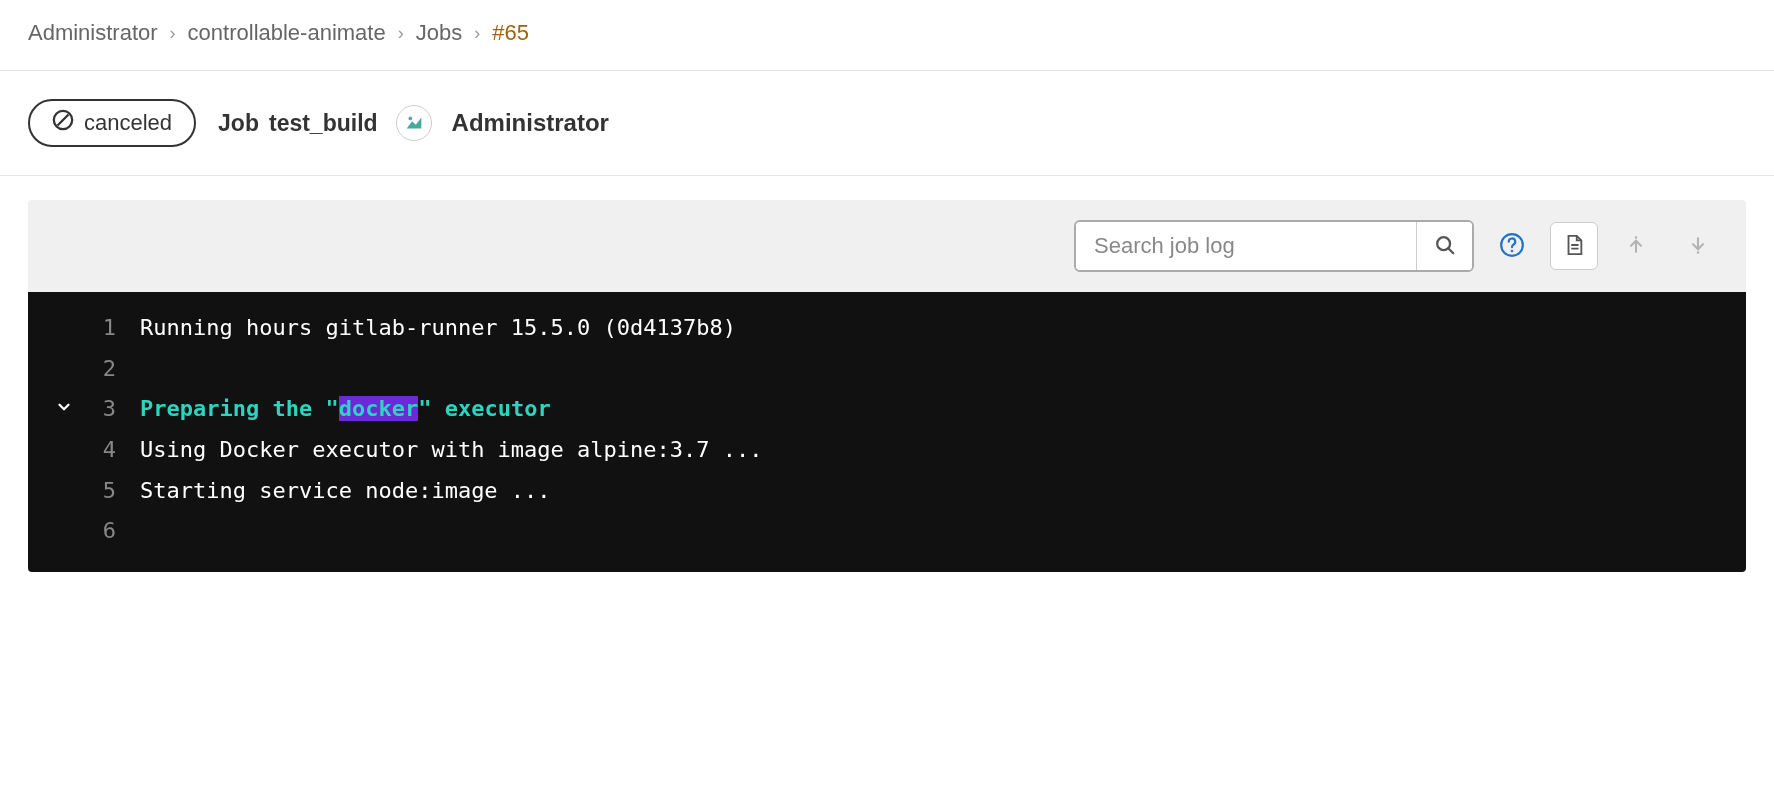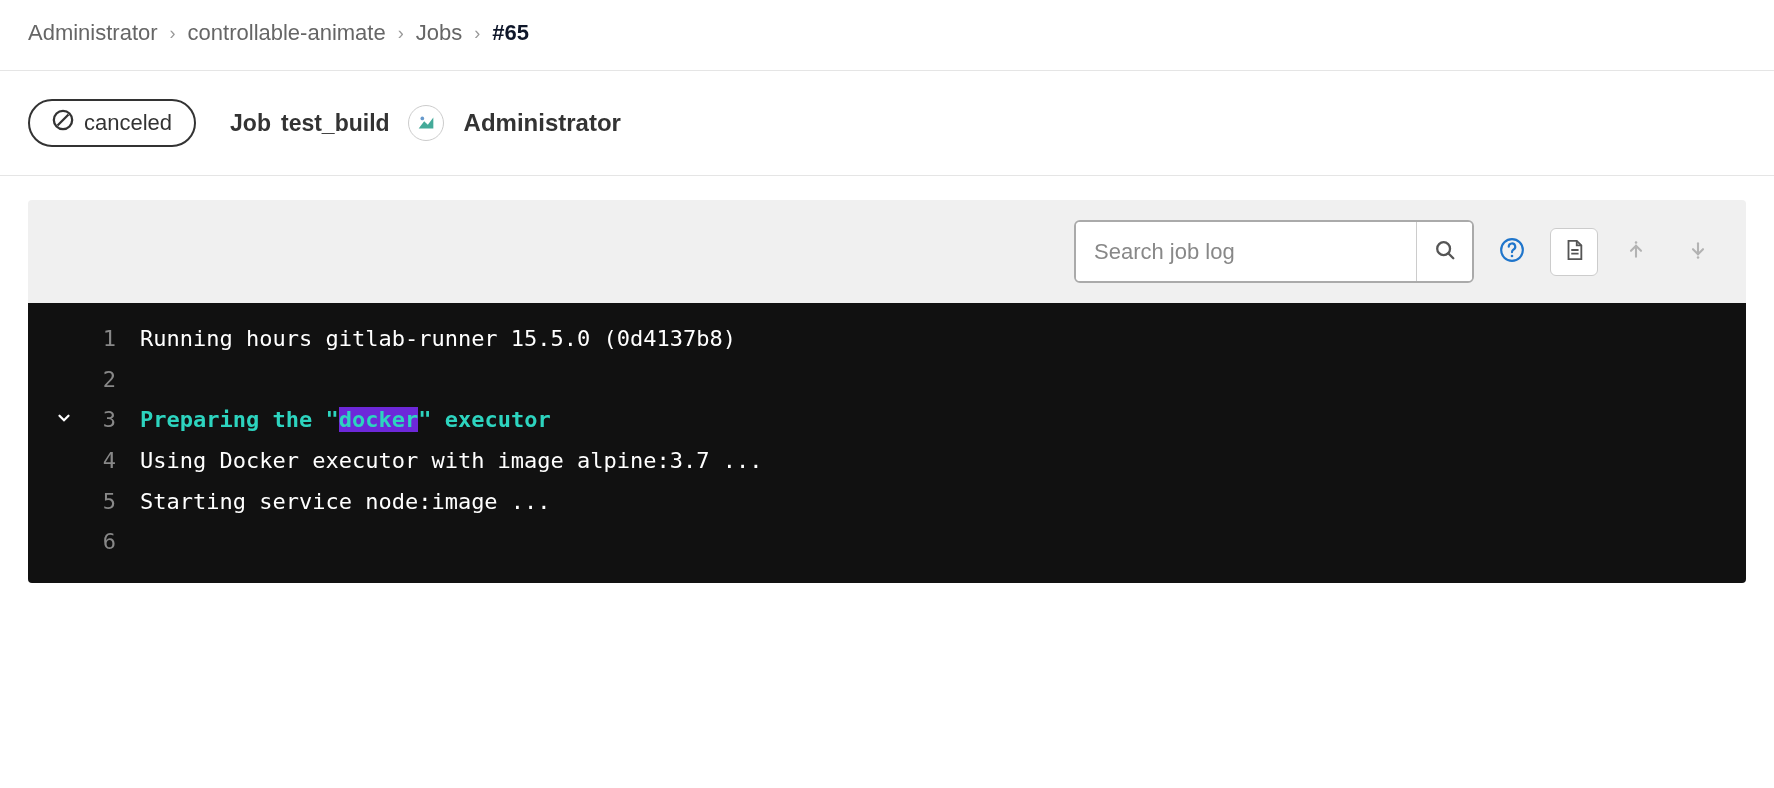--- a/index.html
+++ b/index.html
@@ -15,25 +15,25 @@
     display: flex;
     align-items: center;
     gap: 12px;
     padding: 0 28px 24px 28px;
     font-size: 22px;
     color: #666;
     border-bottom: 1px solid #e5e5e5;
   }
   .breadcrumb a { color: #666; text-decoration: none; }
   .breadcrumb .sep { color: #999; font-size: 18px; }
-  .breadcrumb .current { color: #0f172a; font-weight: 700; }
+  .breadcrumb .current { color: #a16207; font-weight: 400; }
   .header-row {
     display: flex;
     align-items: center;
-    gap: 34px;
+    gap: 22px;
     padding: 28px 28px;
     border-bottom: 1px solid #e5e5e5;
   }
   .status-badge {
     display: inline-flex;
     align-items: center;
     gap: 10px;
     border: 2px solid #333;
     border-radius: 28px;
     padding: 8px 22px;
@@ -73,21 +73,21 @@
     justify-content: flex-end;
     align-items: center;
     gap: 14px;
   }
   .search-group {
     display: flex;
     align-items: stretch;
     border: 2px solid #aaa;
     border-radius: 6px;
     background: #fff;
-    height: 63px;
+    height: 52px;
     overflow: hidden;
   }
   .search-input {
     border: none;
     outline: none;
     font-size: 22px;
     padding: 0 18px;
     width: 340px;
     color: #333;
   }

